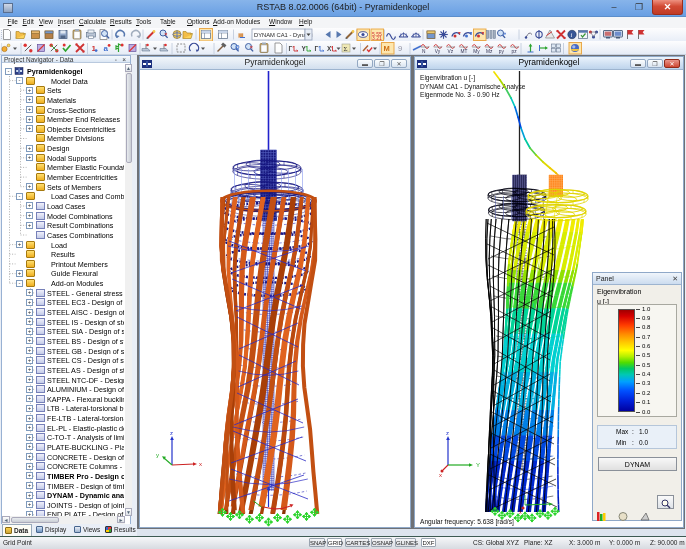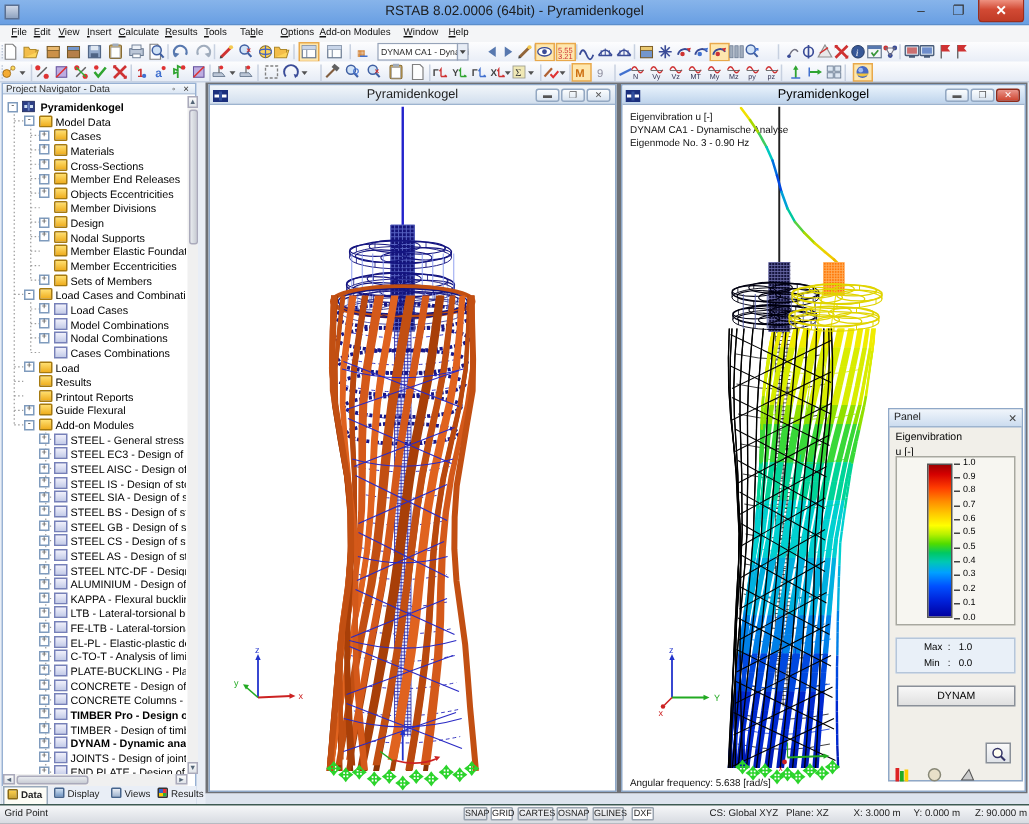--- a/index.html
+++ b/index.html
@@ -17,21 +17,21 @@
 
 #tb1{left:0;top:28px;width:686px;height:13px;background:linear-gradient(#fdfdfe,#e9eef7)}
 #tb1 svg,#tb2 svg{opacity:0.92}
 #tb2{left:0;top:41px;width:686px;height:14px;background:linear-gradient(#fdfdfe,#e6ecf6);border-bottom:1px solid #c8d2e2}
 
 #nav{left:1px;top:55px;width:130px;height:481px;background:#fff;border:1px solid #98b1d3}
 #navhead{left:0;top:0;width:128px;height:7px;background:linear-gradient(#f6f9fc,#dce7f4);border-bottom:1px solid #b9c9de;font-size:6.5px;color:#333;padding-left:2px}
 #tree{left:0;top:10px;width:122px;height:450px;overflow:hidden}
 .tr{position:relative;height:9.65px;font-size:7.2px;color:#000;white-space:nowrap;overflow:hidden}
 .tr .t{position:absolute;top:1px}
-.l1 .t{left:25px}.l2 .t{left:35px}.l3 .t{left:45px}
+.l1 .t{left:25px}.l2 .t{left:49px}.l3 .t{left:45px}
 .bx{position:absolute;width:7px;height:7px;top:1.5px;border:1px solid #7f9bbd;background:#fff;font-size:6px;line-height:5px;text-align:center;color:#333}
 .l1>.bx{left:3px}.l2>.bx{left:14px}.l3>.bx{left:24px}
 .ic{position:absolute;width:9px;height:8px;top:1px}
 .l1>.ic{left:13px}.l2>.ic{left:24px}.l3>.ic{left:34px}
 .fol{background:linear-gradient(#ffdf70,#efae1f);border:1px solid #a67a10;border-radius:1px}
 .mod{background:linear-gradient(#f0f0fb,#c3cbe8);border:1px solid #7680b8;}
 .b{font-weight:bold}
 #navscroll{left:123px;top:8px;width:7px;height:452px;background:#f0f0f0}
 #hscroll{left:0;top:460px;width:123px;height:8px;background:#f0f0f0}
 #navtabs{left:1px;top:524px;width:130px;height:12px;background:#e9eef6;font-size:6.5px;color:#222}
@@ -397,21 +397,21 @@
         <span class="t b">Pyramidenkogel</span>
       </div>
 <div class="tr l2">
         <span class="bx">-</span>
         <span class="ic fol"></span>
         <span class="t">Model Data</span>
       </div>
 <div class="tr l3">
         <span class="bx">+</span>
         <span class="ic fol"></span>
-        <span class="t">Cases</span>
+        <span class="t">Sets</span>
       </div>
 <div class="tr l3">
         <span class="bx">+</span>
         <span class="ic fol"></span>
         <span class="t">Materials</span>
       </div>
 <div class="tr l3">
         <span class="bx">+</span>
         <span class="ic fol"></span>
         <span class="t">Cross-Sections</span>
@@ -464,38 +464,38 @@
         <span class="t">Load Cases</span>
       </div>
 <div class="tr l3">
         <span class="bx">+</span>
         <span class="ic mod"></span>
         <span class="t">Model Combinations</span>
       </div>
 <div class="tr l3">
         <span class="bx">+</span>
         <span class="ic mod"></span>
-        <span class="t">Nodal Combinations</span>
+        <span class="t">Result Combinations</span>
       </div>
 <div class="tr l3">
         <span class="ic mod"></span>
         <span class="t">Cases Combinations</span>
       </div>
 <div class="tr l2">
         <span class="bx">+</span>
         <span class="ic fol"></span>
         <span class="t">Load</span>
       </div>
 <div class="tr l2">
         <span class="ic fol"></span>
         <span class="t">Results</span>
       </div>
 <div class="tr l2">
         <span class="ic fol"></span>
-        <span class="t">Printout Reports</span>
+        <span class="t">Printout Members</span>
       </div>
 <div class="tr l2">
         <span class="bx">+</span>
         <span class="ic fol"></span>
         <span class="t">Guide Flexural</span>
       </div>
 <div class="tr l2">
         <span class="bx">-</span>
         <span class="ic fol"></span>
         <span class="t">Add-on Modules</span>

